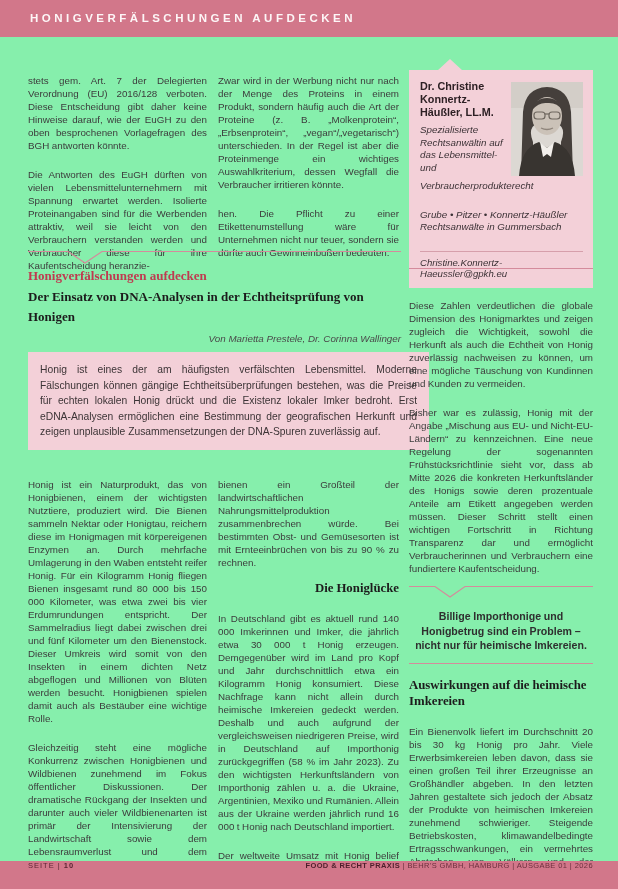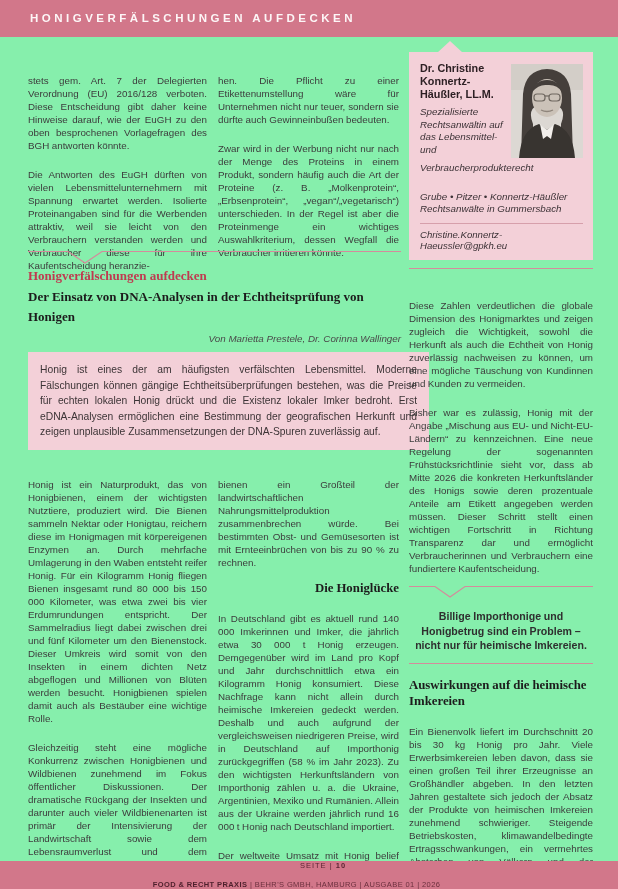--- a/index.html
+++ b/index.html
@@ -19,22 +19,22 @@
     position:absolute;left:0;top:0;width:618px;height:37px;
     background:#d2778a;
   }
   .bar-top .bar-title{
     display:block;padding:12px 0 0 30px;
     font-size:11.5px;font-weight:bold;letter-spacing:3.5px;color:#fdf6f7;
   }
   .bar-bottom{
     position:absolute;left:0;top:861px;width:618px;height:28px;
     background:#d2778a;
-    display:flex;align-items:center;justify-content:space-between;
-    padding:0;box-sizing:border-box;flex-direction:column;
+    display:flex;align-items:flex-start;justify-content:space-between;
+    padding:0;box-sizing:border-box;
   }
   .bar-bottom .foot-left{margin-left:28px;font-size:7.5px;letter-spacing:1px;color:#5c2533;}
   .bar-bottom .foot-left .pgnum{font-weight:bold;}
   .bar-bottom .foot-right{margin-right:25px;font-size:7.5px;letter-spacing:0.4px;color:#6b2f3d;}
   .bar-bottom .foot-right .brand{font-weight:bold;color:#4d1f2b;}
   
   .body-text{
     font-size:9.8px;line-height:13px;text-align:justify;
     hyphens:auto;-webkit-hyphens:auto;word-spacing:-0.2px;
     color:#3c3c3c;
@@ -67,34 +67,34 @@
     position:absolute;left:28px;top:333px;width:373px;
     font-style:italic;font-size:9.8px;color:#4a4a4a;text-align:right;
   }
   .intro-box{
     position:absolute;left:28px;top:352px;width:401px;box-sizing:border-box;
     background:#f3d0d8;padding:10px 12px;
     font-size:10.3px;line-height:15.5px;text-align:justify;color:#3c3436;
   }
   
   .author-box{
-    position:absolute;left:409px;top:52px;width:184px;min-height:190px;
+    position:absolute;left:409px;top:70px;width:184px;min-height:190px;
     box-sizing:border-box;background:#f3d0d8;padding:10px 10px 9px 11px;
   }
   .author-box::before{
     content:"";position:absolute;left:28px;top:-11px;
     border-left:13px solid transparent;border-right:13px solid transparent;
     border-bottom:12px solid #f3d0d8;
   }
   .author-photo{float:right;width:72px;height:94px;margin:2px 0 4px 7px;background:#dedad6;}
   .author-name{font-weight:bold;font-size:10.8px;line-height:13px;color:#2d2024;margin-bottom:5px;}
   .author-role{font-style:italic;font-size:9.8px;line-height:12.5px;color:#3c3236;}
   .author-firm{font-style:italic;font-size:9.8px;line-height:12.5px;color:#3c3236;margin-top:16px;clear:none;}
   .author-email{
-    font-style:italic;font-size:9.6px;color:#3c3236;margin-top:7px;padding-top:5px;
+    font-style:italic;font-size:9.6px;color:#3c3236;margin-top:17px;padding-top:5px;
     border-top:1px solid rgba(170,85,105,0.4);clear:both;
   }
   
   .subhead{
     font-family:"Liberation Serif","DejaVu Serif",serif;
     font-weight:bold;font-size:12.8px;line-height:16px;color:#1c1c1c;
     margin:13px 0 7px 0;text-align:left;
   }
   .subhead.first{margin-top:11px;text-align:right;}
   
@@ -113,22 +113,22 @@
   <header class="bar-top">
     <span class="bar-title">HONIGVERFÄLSCHUNGEN AUFDECKEN</span>
   </header>
 
   <section class="prev-col1 body-text">
     <p>stets gem. Art. 7 der Delegierten Verordnung (EU) 2016/128 verboten. Diese Entscheidung gibt daher keine Hinweise darauf, wie der EuGH zu den oben besprochenen Vorlagefragen des BGH antworten könnte.</p>
     <p>Die Antworten des EuGH dürften von vielen Lebensmittelunternehmern mit Spannung erwartet werden. Isolierte Proteinangaben sind für die Werbenden attraktiv, weil sie leicht von den Verbrauchern verstanden werden und Verbraucher diese für ihre Kaufentscheidung heranzie-</p>
   </section>
 
   <section class="prev-col2 body-text">
+    <p>Zwar wird in der Werbung nicht nur nach der Menge des Proteins in einem Produkt, sondern häufig auch die Art der Proteine (z. B. „Molkenprotein“, „Erbsenprotein“, „vegan“/„vegetarisch“) unterschieden. In der Regel ist aber die Proteinmenge ein wichtiges Auswahlkriterium, dessen Wegfall die Verbraucher irritieren könnte.</p>
     <p>hen. Die Pflicht zu einer Etikettenumstellung wäre für Unternehmen nicht nur teuer, sondern sie dürfte auch Gewinneinbußen bedeuten.</p>
-    <p>Zwar wird in der Werbung nicht nur nach der Menge des Proteins in einem Produkt, sondern häufig auch die Art der Proteine (z. B. „Molkenprotein“, „Erbsenprotein“, „vegan“/„vegetarisch“) unterschieden. In der Regel ist aber die Proteinmenge ein wichtiges Auswahlkriterium, dessen Wegfall die Verbraucher irritieren könnte.</p>
   </section>
 
   <aside class="author-box">
     <svg class="author-photo" viewBox="0 0 72 94" xmlns="http://www.w3.org/2000/svg" preserveAspectRatio="none">
       <rect x="0" y="0" width="72" height="94" fill="#dcd8d3"></rect>
       <rect x="0" y="0" width="72" height="26" fill="#d3cec8"></rect>
       <path d="M12,30 Q14,6 36,5 Q58,6 60,30 L62,94 L50,94 L50,60 Q58,40 36,40 Q14,40 22,60 L22,94 L10,94 Z" fill="#453f3b"></path>
       <ellipse cx="36" cy="34" rx="15" ry="19" fill="#cbc2b8"></ellipse>
       <path d="M21,28 Q28,20 36,21 Q46,20 51,28 Q48,16 36,16 Q24,16 21,28 Z" fill="#453f3b"></path>
       <rect x="23" y="30" width="11" height="7" rx="3" fill="none" stroke="#6e675f" stroke-width="1.2"></rect>

